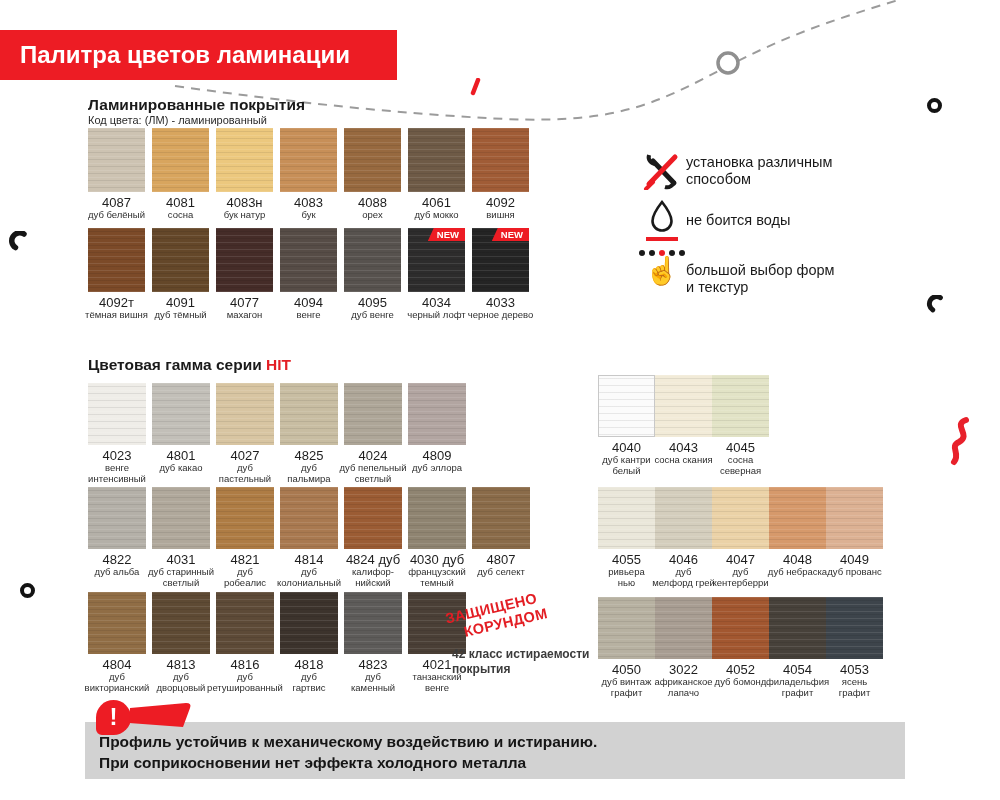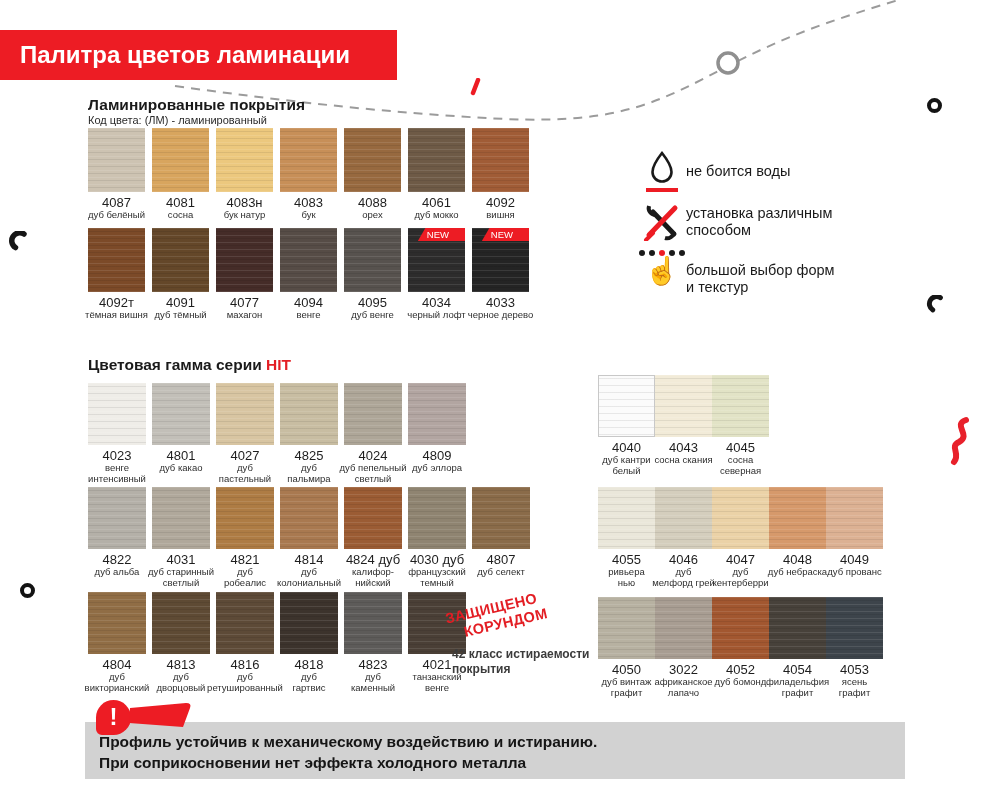--- a/index.html
+++ b/index.html
@@ -19,21 +19,21 @@
   
   .grid{display:flex}
   .g-lam{gap:7px}  .g-lam .cell{width:57px}  .g-lam .sw{height:64px}
   .g-hitL{gap:6px} .g-hitL .cell{width:58px} .g-hitL .sw{height:62px}
   .g-hitR{} .g-hitR .cell{width:57px} .g-hitR .sw{height:62px}
   .cell{position:relative;text-align:center}
   .sw{width:100%;position:relative;
       background-image:repeating-linear-gradient(180deg,rgba(255,255,255,.10) 0 1px,rgba(0,0,0,0) 1px 3px,rgba(0,0,0,.08) 3px 4px,rgba(0,0,0,0) 4px 7px)}
   .sw.bordered{box-shadow:inset 0 0 0 1px #c8c8c8}
   .new-badge{position:absolute;top:0;right:0;background:#ed1c24;color:#fff;font-size:9.5px;
-             font-weight:normal;line-height:13px;padding:0 16px 0 9px;
+             font-weight:bold;line-height:13px;padding:0 6px 0 9px;
              clip-path:polygon(16% 0,100% 0,100% 100%,0 100%)}
   .code{font-size:13px;font-weight:normal;color:#1e1e1e;margin-top:4px;line-height:13px;white-space:nowrap}
   .nm{font-size:9.5px;color:#2e2e2e;line-height:11px;white-space:pre-line;
       width:78px;margin-left:calc((100% - 78px)/2)}
 
   
   #features{left:638px;top:150px;width:290px}
   .feat{display:flex;align-items:flex-start;margin-bottom:9px}
   .fico{width:48px;flex:none;display:flex;flex-direction:column;align-items:center}
   .ftext{font-size:14.5px;color:#1a1a1a;line-height:17px;white-space:pre-line}
@@ -146,39 +146,39 @@
         <span class="new-badge">NEW</span>
       </div>
       <div class="code">4033</div>
       <div class="nm">черное дерево</div>
     </div>
   </div>
 
 <div id="features" class="abs">
   <div class="feat">
     <div class="fico">
-      <svg width="30" height="36" viewBox="0 0 30 36">
-        <path d="M15 3 C15 3 5.5 15 5.5 22 a9.5 9.5 0 0 0 19 0 C24.5 15 15 3 15 3 Z" fill="none" stroke="#1a1a1a" stroke-width="2.6"></path>
-      </svg>
-      <div class="redbar"></div>
-    </div>
-    <div class="ftext" style="padding-top:13px">не боится воды</div>
-  </div>
-  <div class="feat">
-    <div class="fico">
       <svg width="38" height="40" viewBox="0 0 38 40">
         <path d="M6 5 a7 7 0 0 0 7 9" fill="none" stroke="#1a1a1a" stroke-width="4"></path>
         <line x1="10" y1="11" x2="31" y2="33" stroke="#1a1a1a" stroke-width="5" stroke-linecap="round"></line>
         <path d="M31 31 a7 7 0 0 1 -9 6" fill="none" stroke="#1a1a1a" stroke-width="4"></path>
         <line x1="6" y1="34" x2="32" y2="7" stroke="#ed1c24" stroke-width="5" stroke-linecap="round"></line>
         <line x1="3" y1="39" x2="10" y2="32" stroke="#ed1c24" stroke-width="4" stroke-linecap="round"></line>
       </svg>
     </div>
     <div class="ftext" style="padding-top:4px">установка различным
 способом</div>
+  </div>
+  <div class="feat">
+    <div class="fico">
+      <svg width="30" height="36" viewBox="0 0 30 36">
+        <path d="M15 3 C15 3 5.5 15 5.5 22 a9.5 9.5 0 0 0 19 0 C24.5 15 15 3 15 3 Z" fill="none" stroke="#1a1a1a" stroke-width="2.6"></path>
+      </svg>
+      <div class="redbar"></div>
+    </div>
+    <div class="ftext" style="padding-top:13px">не боится воды</div>
   </div>
   <div class="feat">
     <div class="fico">
       <div class="dots">
           <i></i>
           <i></i>
           <i class="r"></i>
           <i></i>
           <i></i>
         </div>

